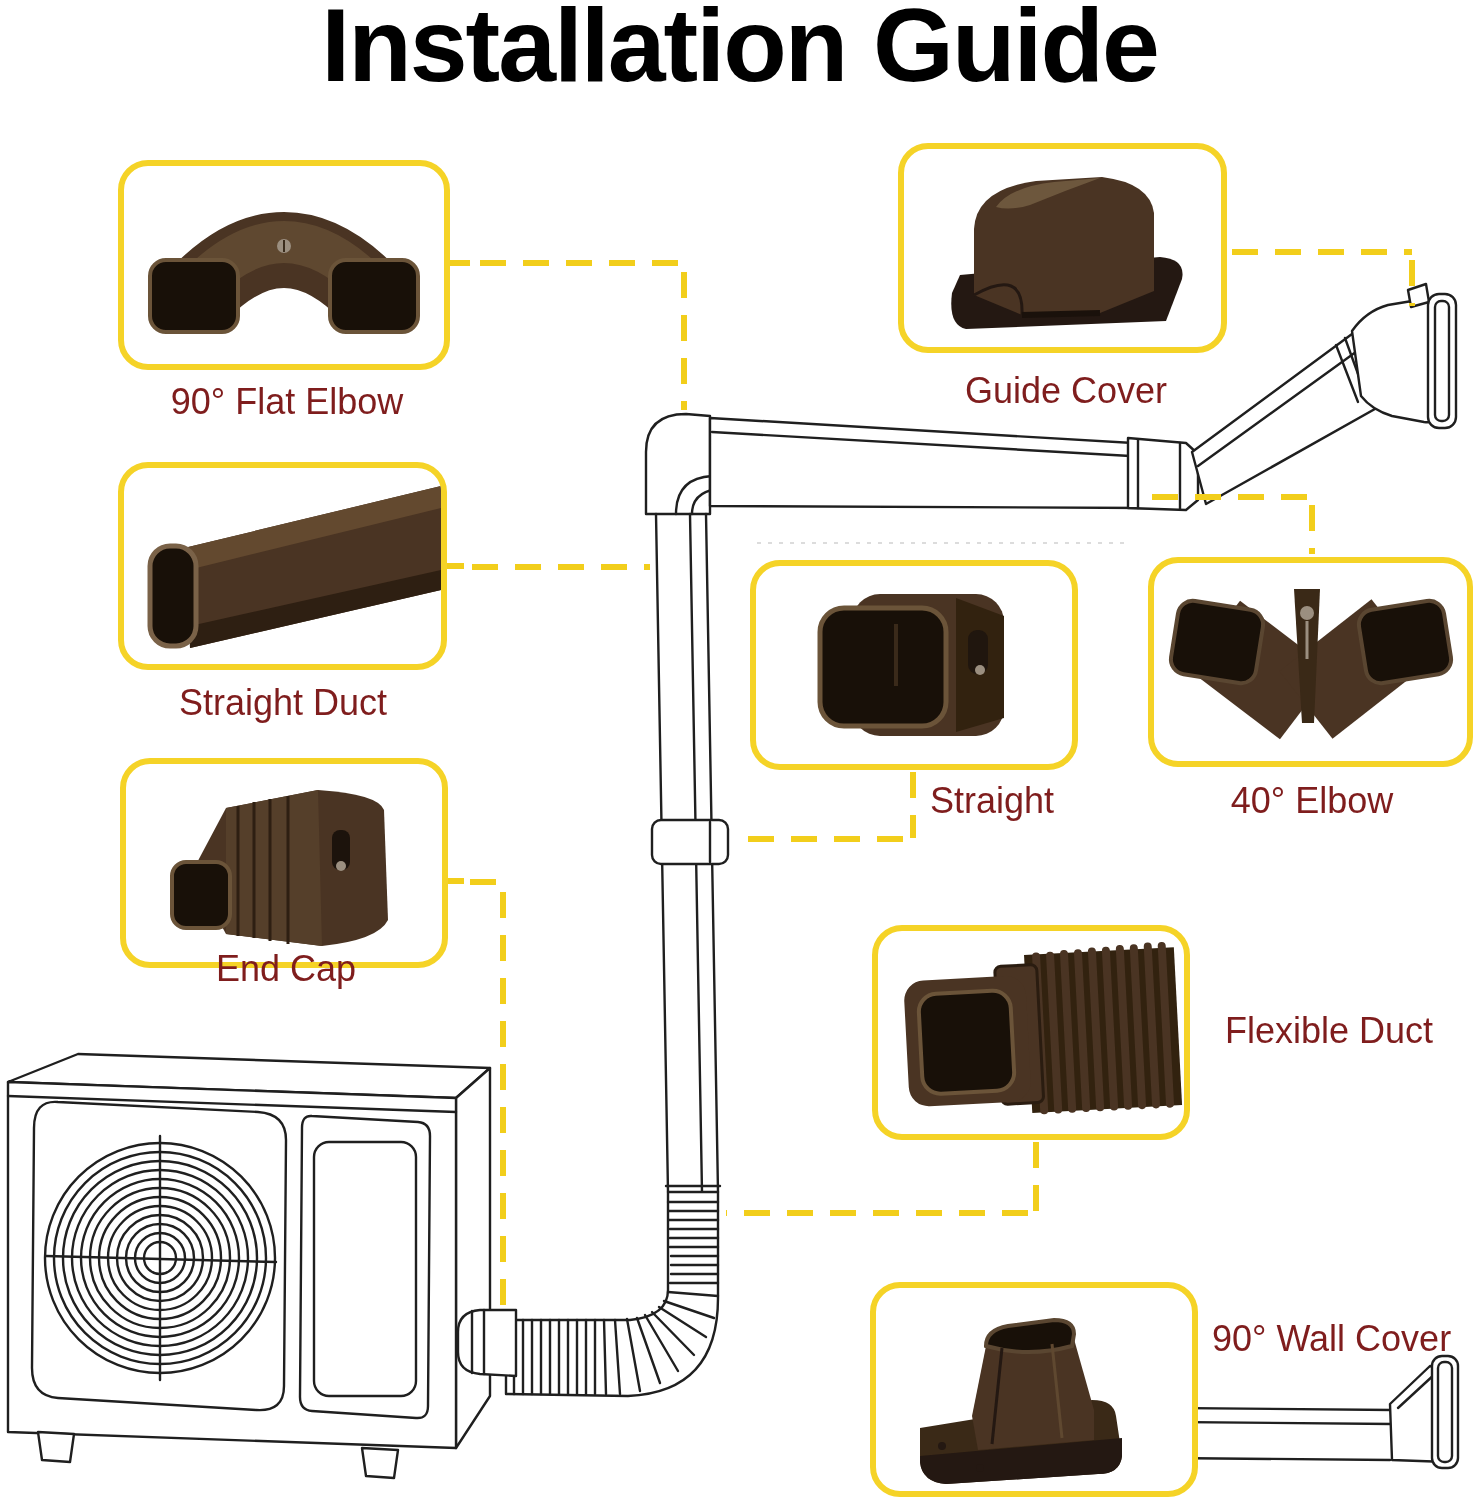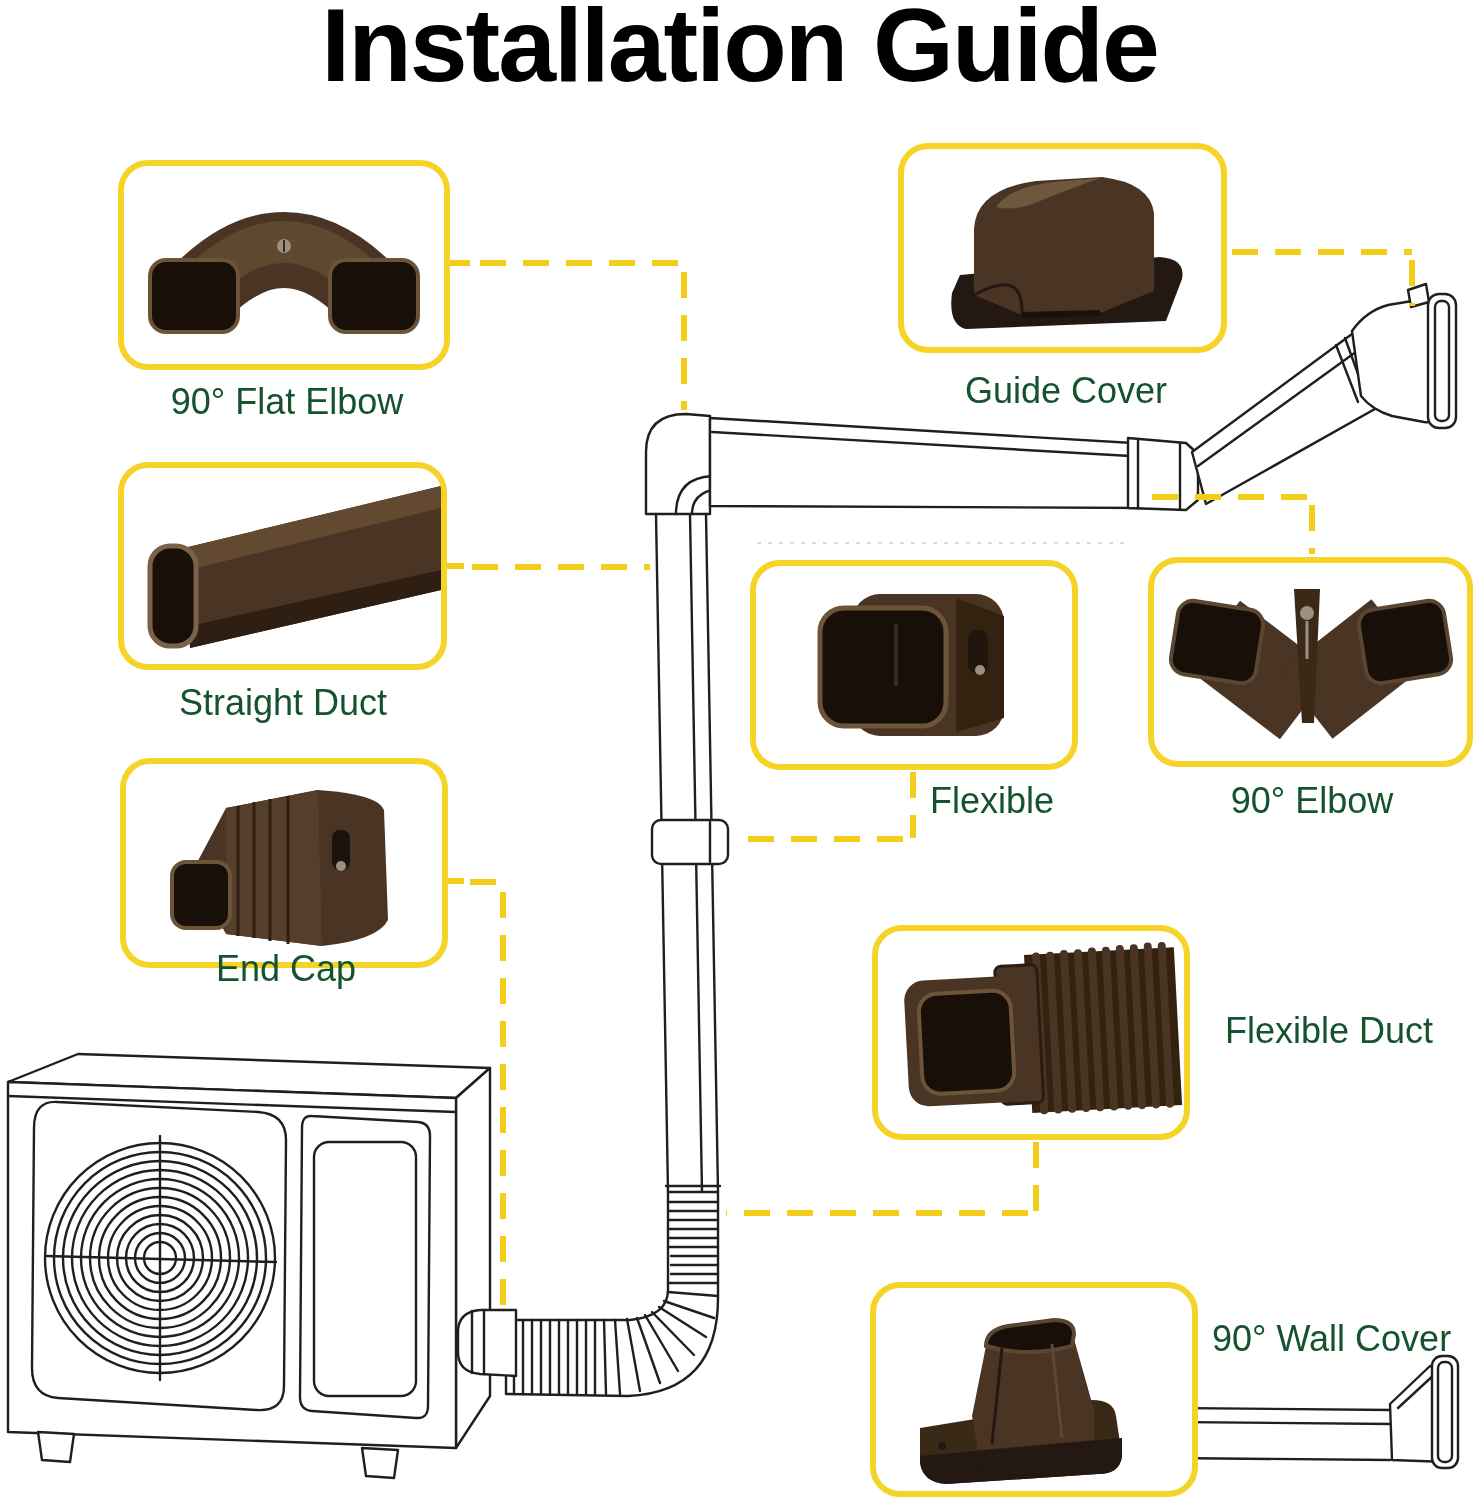--- a/index.html
+++ b/index.html
@@ -11,21 +11,21 @@
     position:absolute;left:0;top:-14px;width:100%;text-align:center;
     font-size:104px;font-weight:bold;color:#000;letter-spacing:-2px;
   }
   .diagram-svg{position:absolute;left:0;top:0;z-index:1;}
   .callout{
     position:absolute;background:#fff;border:6px solid #F5D327;
     border-radius:30px;z-index:2;box-sizing:border-box;overflow:hidden;
   }
   .callout svg{position:absolute;left:0;top:0;width:100%;height:100%;}
   .part-label{
-    position:absolute;z-index:3;font-size:36px;color:#14532d;white-space:nowrap;
+    position:absolute;z-index:3;font-size:36px;color:#7f1d1d;white-space:nowrap;
   }
   .part-label.centered{transform:translateX(-50%);}
   .lineart{stroke:#1f1f1f;stroke-width:2.4;fill:none;stroke-linejoin:round;stroke-linecap:round;}
   .lineart-f{stroke:#1f1f1f;stroke-width:2.4;fill:#ffffff;stroke-linejoin:round;}
   .conn{stroke:#F2CE1B;stroke-width:6;fill:none;}
   .conn.dash{stroke-dasharray:26 17;}
 </style>
 </head>
 <body>
 
@@ -235,34 +235,34 @@
 <div class="callout" style="left:750px;top:560px;width:328px;height:210px;">
   <svg viewBox="0 0 316 198">
     <rect x="96" y="28" width="152" height="142" rx="28" fill="#4a3423"></rect>
     <path d="M200,32 L248,50 L248,152 L200,166 Z" fill="#32220f"></path>
     <rect x="64" y="42" width="126" height="118" rx="24" fill="#181008" stroke="#6b5439" stroke-width="5"></rect>
     <rect x="212" y="64" width="20" height="44" rx="9" fill="#20160e"></rect>
     <circle cx="224" cy="104" r="5" fill="#9b8f80"></circle>
     <line x1="140" y1="58" x2="140" y2="120" stroke="#3a2a1a" stroke-width="4"></line>
   </svg>
 </div>
-<div class="part-label" style="left:930px;top:780px;">Flexible</div>
+<div class="part-label" style="left:930px;top:780px;">Straight</div>
 
 <div class="callout" style="left:1148px;top:557px;width:325px;height:210px;">
   <svg viewBox="0 0 313 198">
     <path d="M60,72 L152,142" stroke="#4a3423" stroke-width="86" fill="none"></path>
     <path d="M152,142 L244,70" stroke="#4a3423" stroke-width="86" fill="none"></path>
     <path d="M140,26 L166,26 L160,160 L148,160 Z" fill="#3a2917"></path>
     <rect x="20" y="42" width="86" height="74" rx="15" fill="#181008" stroke="#5a4631" stroke-width="4" transform="rotate(9 63 79)"></rect>
     <rect x="208" y="42" width="86" height="74" rx="15" fill="#181008" stroke="#5a4631" stroke-width="4" transform="rotate(-9 251 79)"></rect>
     <circle cx="153" cy="50" r="7" fill="#9b8f80"></circle>
     <line x1="153" y1="58" x2="153" y2="96" stroke="#9b8f80" stroke-width="3"></line>
   </svg>
 </div>
-<div class="part-label centered" style="left:1312px;top:780px;">90° Elbow</div>
+<div class="part-label centered" style="left:1312px;top:780px;">40° Elbow</div>
 
 <div class="callout" style="left:872px;top:925px;width:318px;height:215px;">
   <svg viewBox="0 0 306 203">
     <g transform="rotate(-3 150 100)">
       <rect x="150" y="24" width="150" height="158" fill="#32220f"></rect>
       <rect x="158" y="22" width="8" height="162" rx="4" fill="#4a3423"></rect>
       <rect x="172" y="22" width="8" height="162" rx="4" fill="#4a3423"></rect>
       <rect x="186" y="21" width="8" height="163" rx="4" fill="#4a3423"></rect>
       <rect x="200" y="21" width="8" height="163" rx="4" fill="#4a3423"></rect>
       <rect x="214" y="20" width="8" height="164" rx="4" fill="#4a3423"></rect>

